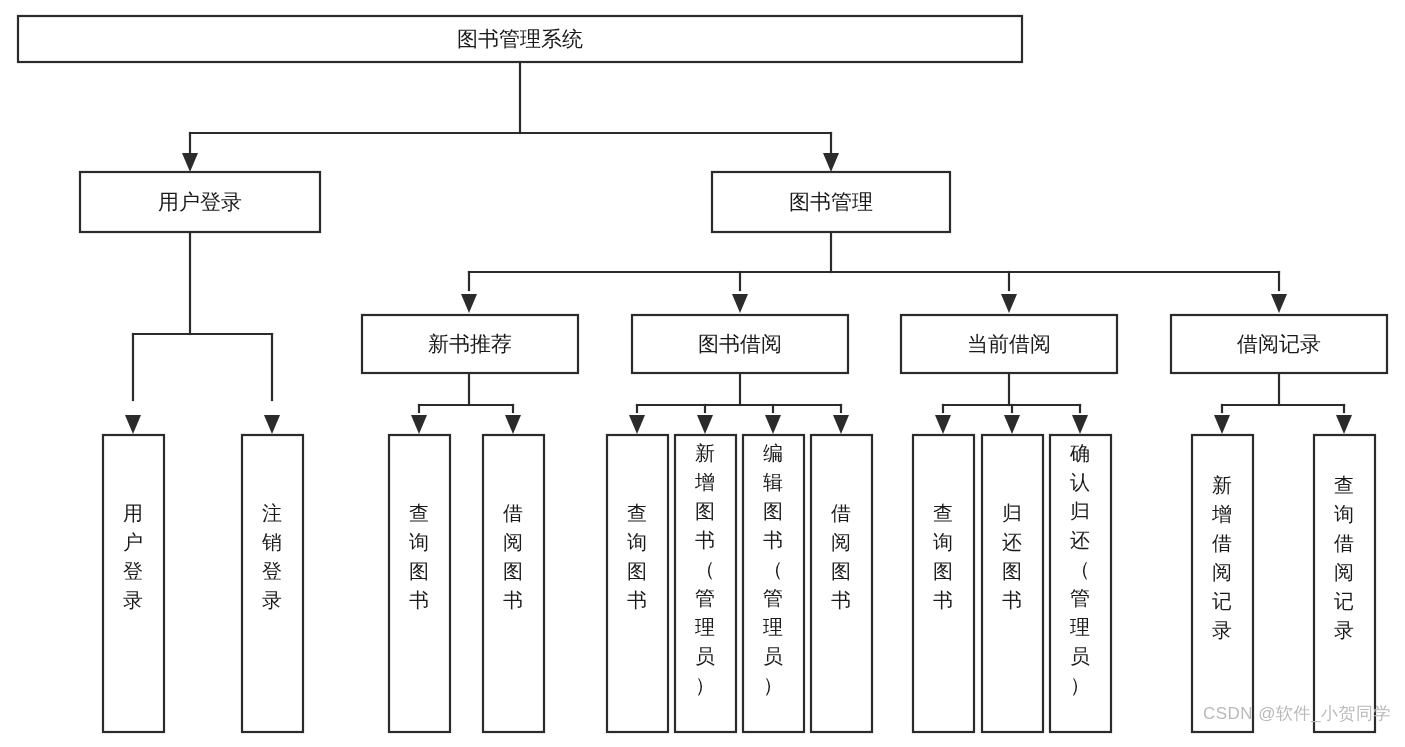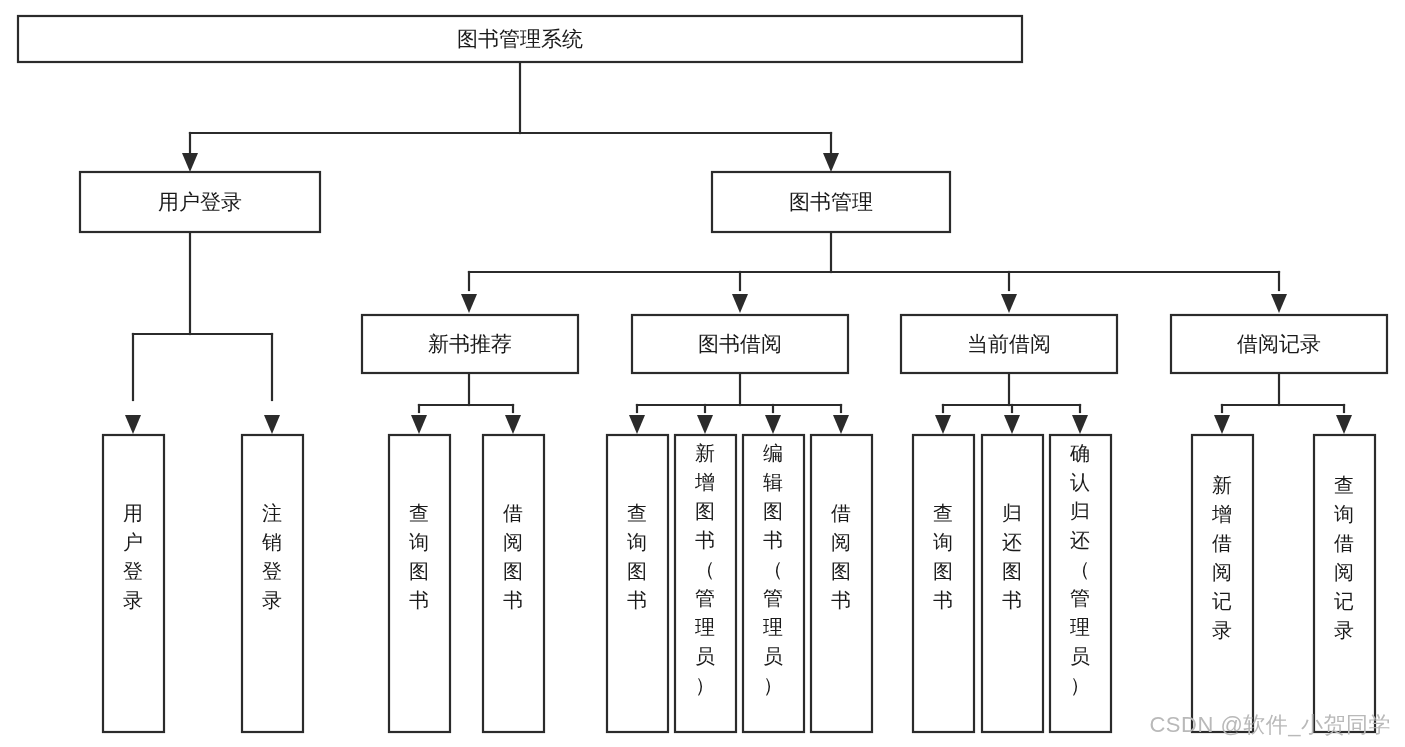--- a/index.html
+++ b/index.html
@@ -50,23 +50,23 @@
     fill: none;
     stroke-linecap: square;
   }
   .arrow-head {
     fill: #2b2b2b;
     stroke: none;
   }
   .watermark-text {
     position: absolute;
     right: 14px;
-    bottom: 7px;
-    font-family: "Liberation Sans", "DejaVu Sans", sans-serif;
-    font-size: 22px;
+    bottom: 22px;
+    font-family: "Liberation Sans", "DejaVu Sans", sans-serif;
+    font-size: 17px;
     color: #b9b9b9;
     white-space: nowrap;
     letter-spacing: 0.5px;
     user-select: none;
   }
 </style>
 </head>
 <body>
 
 <div id="diagram-root">

